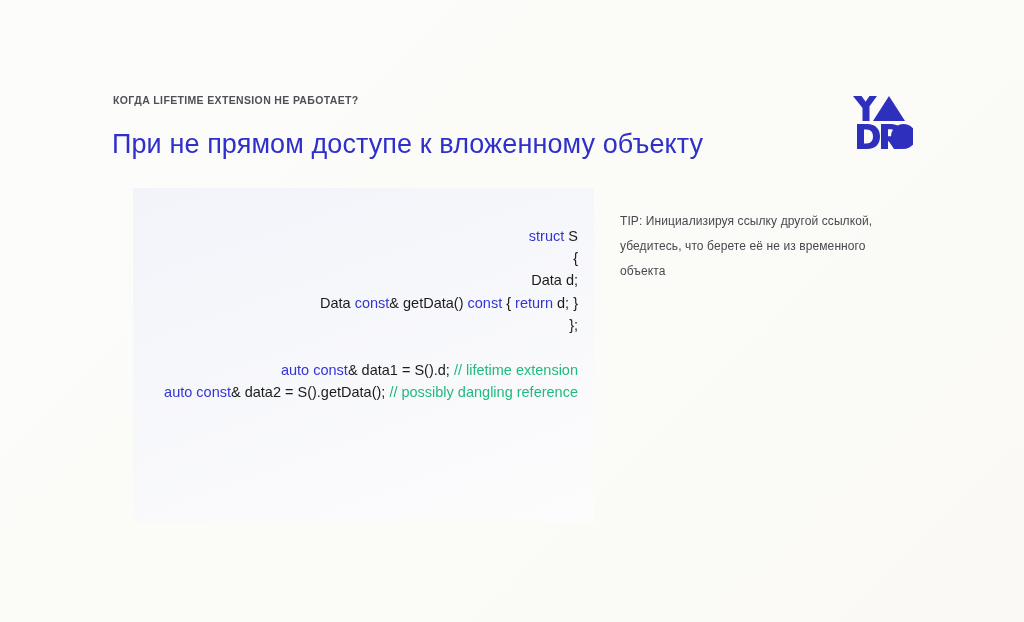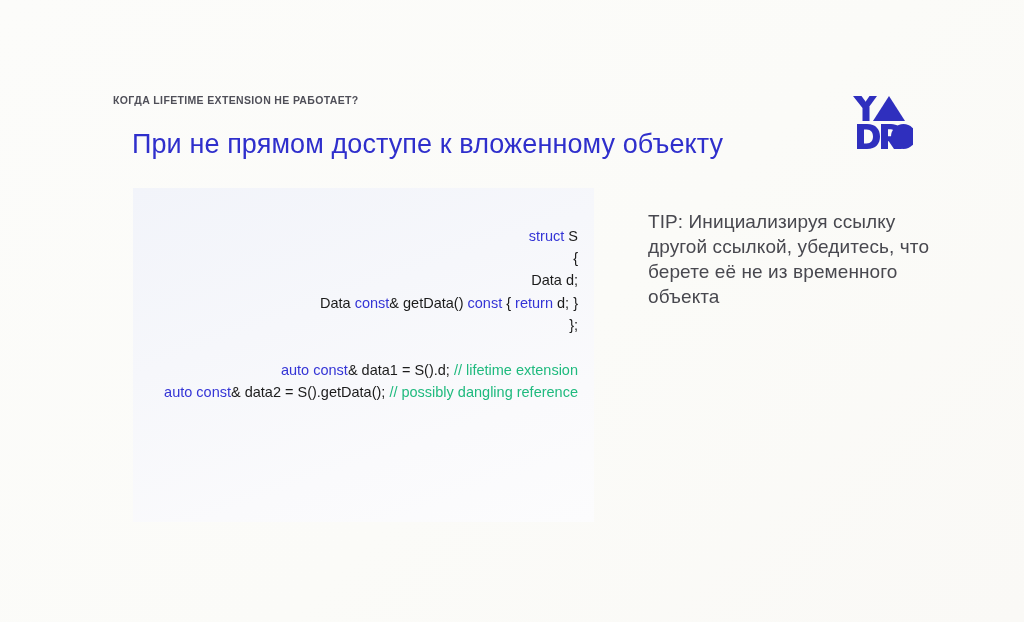--- a/index.html
+++ b/index.html
@@ -36,21 +36,20 @@
 
   .slide-title {
     position: absolute;
     left: 112px;
     top: 111px;
     font-size: 27px;
     font-weight: normal;
     letter-spacing: 0.1px;
     color: #2f2fcc;
     white-space: nowrap;
-    margin-left: 20px;
   }
 
   
   .logo {
     position: absolute;
     left: 853px;
     top: 96px;
     width: 60px;
     height: 54px;
   }
@@ -83,24 +82,24 @@
   .code-line.blank {
     height: 22.4px;
   }
   .kw { color: #3434d6; }
   .cmt { color: #1fba7e; }
   .pl { color: #1b1b1b; }
 
   
   .tip {
     position: absolute;
-    left: 648px;
+    left: 620px;
     top: 209px;
     width: 290px;
-    font-size: 19px;
+    font-size: 12px;
     line-height: 25px;
     color: #48484f;
     letter-spacing: 0.1px;
   }
 </style>
 </head>
 <body>
 
 <div class="slide">
 

